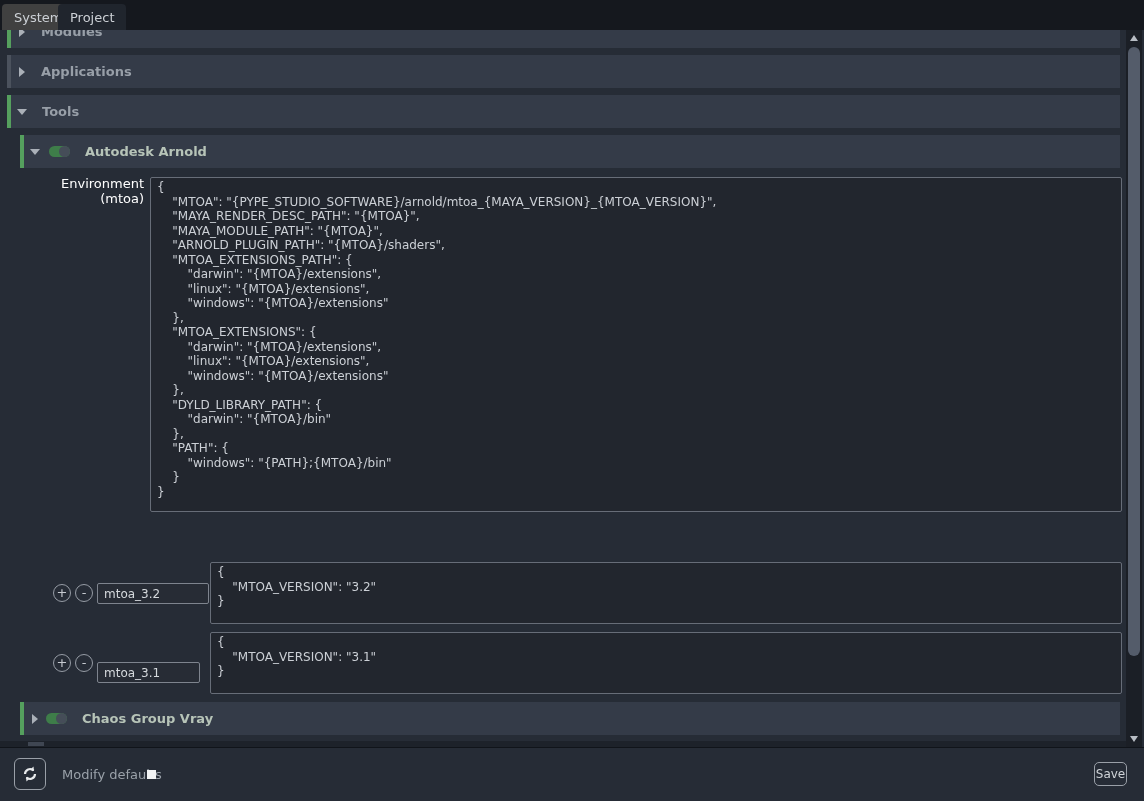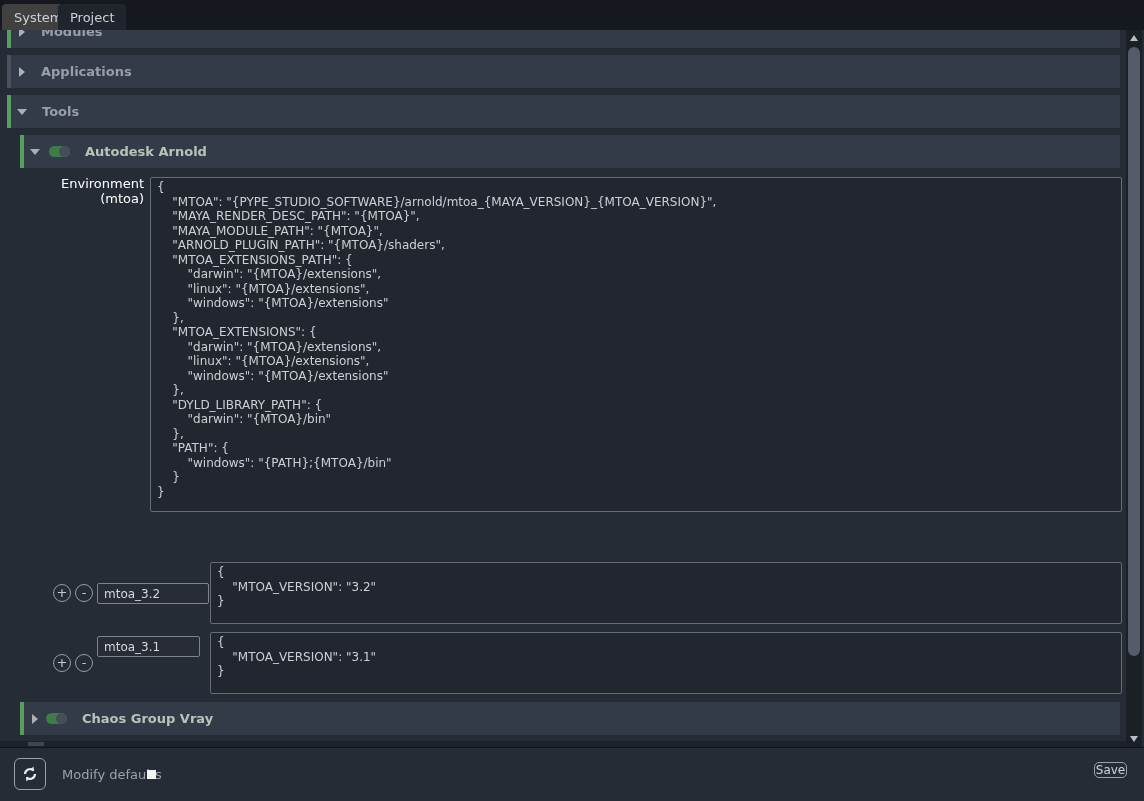--- a/index.html
+++ b/index.html
@@ -64,21 +64,21 @@
   .hstrip .hthumb { position:absolute; left:28px; top:1px; width:16px; height:4px; background:#3f4652; }
   
   .footer { position:absolute; left:0; top:747px; width:1144px; height:54px; background:#262c36; border-top:1px solid #10141a; }
   .refreshbtn {
     position:absolute; left:14px; top:10px; width:32px; height:32px; border:1px solid #9aa0a8;
     border-radius:6px; background:transparent; display:flex; align-items:center; justify-content:center;
   }
   .modify-label { position:absolute; left:62px; top:19px; font-size:13px; color:#9aa1a9; }
   .modify-check { position:absolute; left:147px; top:22px; width:9px; height:9px; background:#f2f3f4; }
   .savebtn {
-    position:absolute; right:17px; top:14px; width:33px; height:16px; border:1px solid #9aa0a8;
+    position:absolute; right:17px; top:14px; width:33px; height:24px; border:1px solid #9aa0a8;
     border-radius:5px; background:transparent; color:#d0d4d8; font-size:12px;
     display:flex; align-items:center; justify-content:center;
     font-family:"DejaVu Sans","Liberation Sans",sans-serif;
   }
 </style>
 </head>
 <body>
 
 <div class="app">
 
@@ -142,21 +142,21 @@
       <div class="roundbtn" style="left:75px; top:554px;">-</div>
       <input class="keyinput" style="left: 97px; top: 553px; width: 112px;" value="mtoa_3.2">
       <div class="codebox" style="left:210px; top:532px; width:912px; height:62px;">{
     "MTOA_VERSION": "3.2"
 }</div>
     </div>
 
     <div>
       <div class="roundbtn" style="left:53px; top:624px;">+</div>
       <div class="roundbtn" style="left:75px; top:624px;">-</div>
-      <input class="keyinput" style="left: 97px; top: 606px; width: 103px;" value="mtoa_3.1">
+      <input class="keyinput" style="left: 97px; top: 632px; width: 103px;" value="mtoa_3.1">
       <div class="codebox" style="left:210px; top:602px; width:912px; height:62px;">{
     "MTOA_VERSION": "3.1"
 }</div>
     </div>
 
     <div class="sect green" style="left:20px; top:672px; width:1100px;">
       <span class="caret right" style="margin-left:8px;"></span>
       <span class="toggle" style="margin-left:8px;">
         <span class="knob"></span>
       </span>

